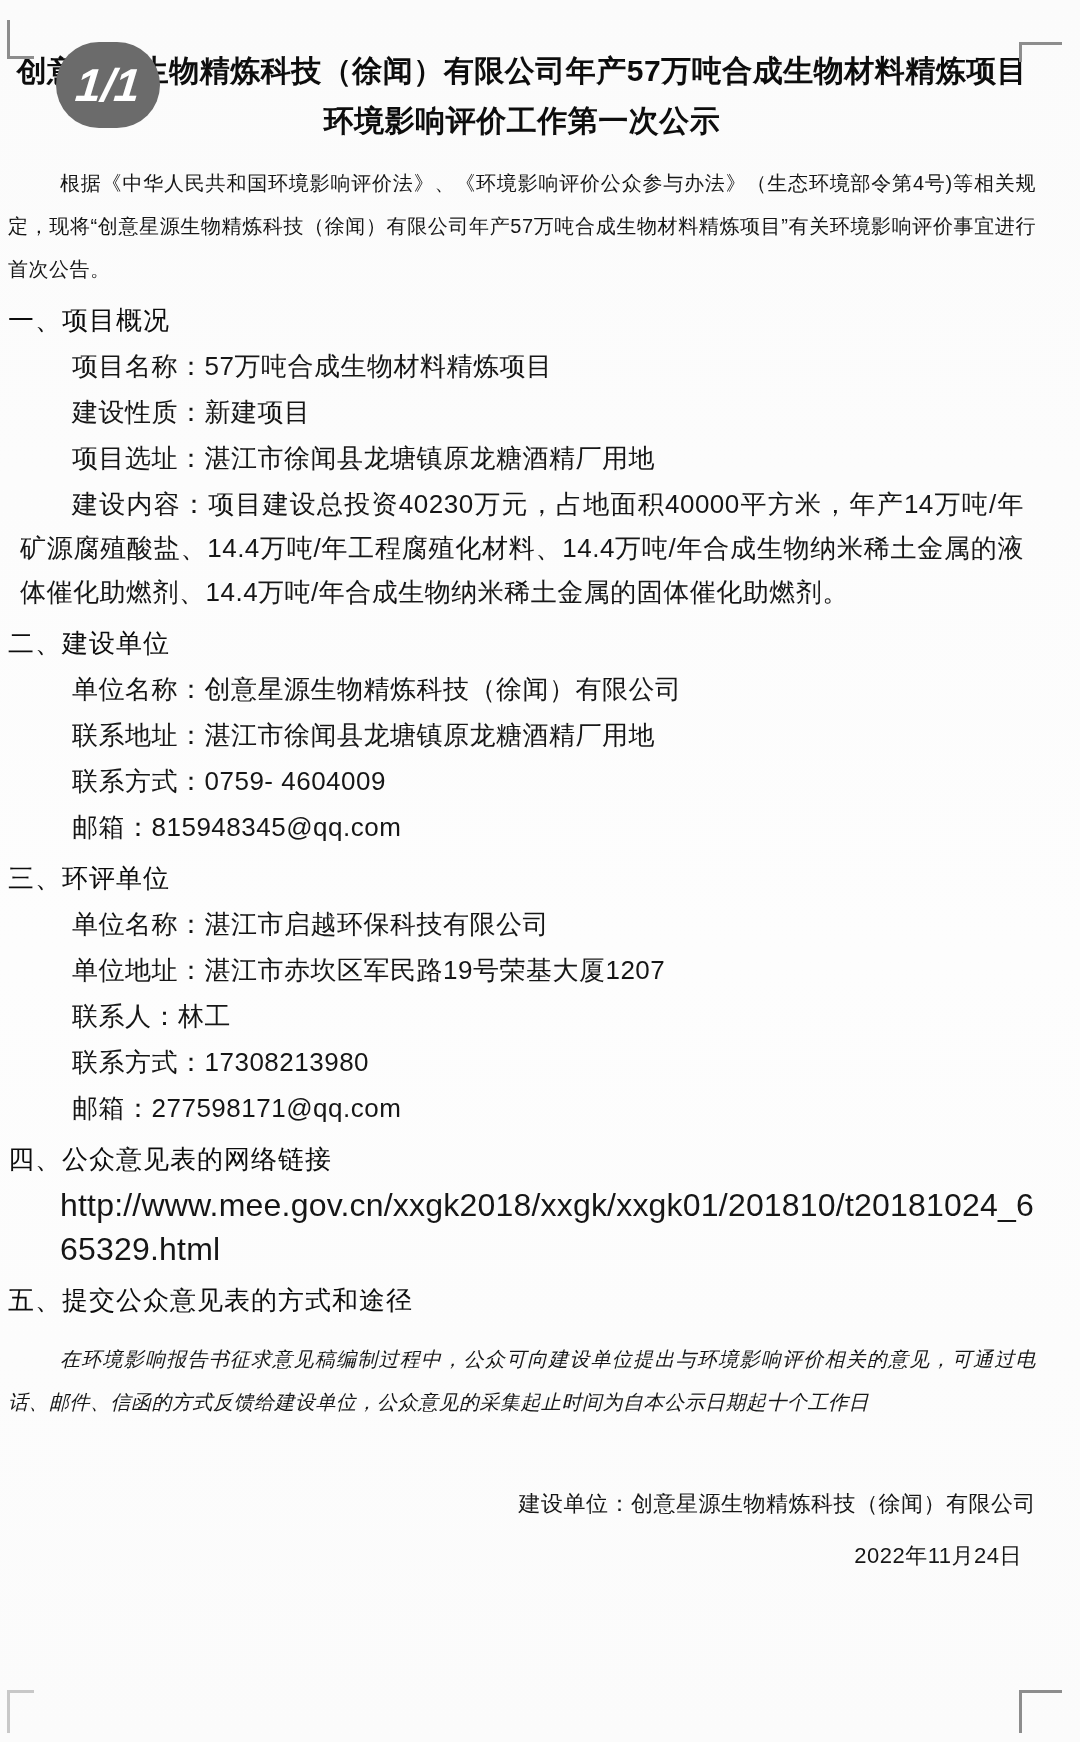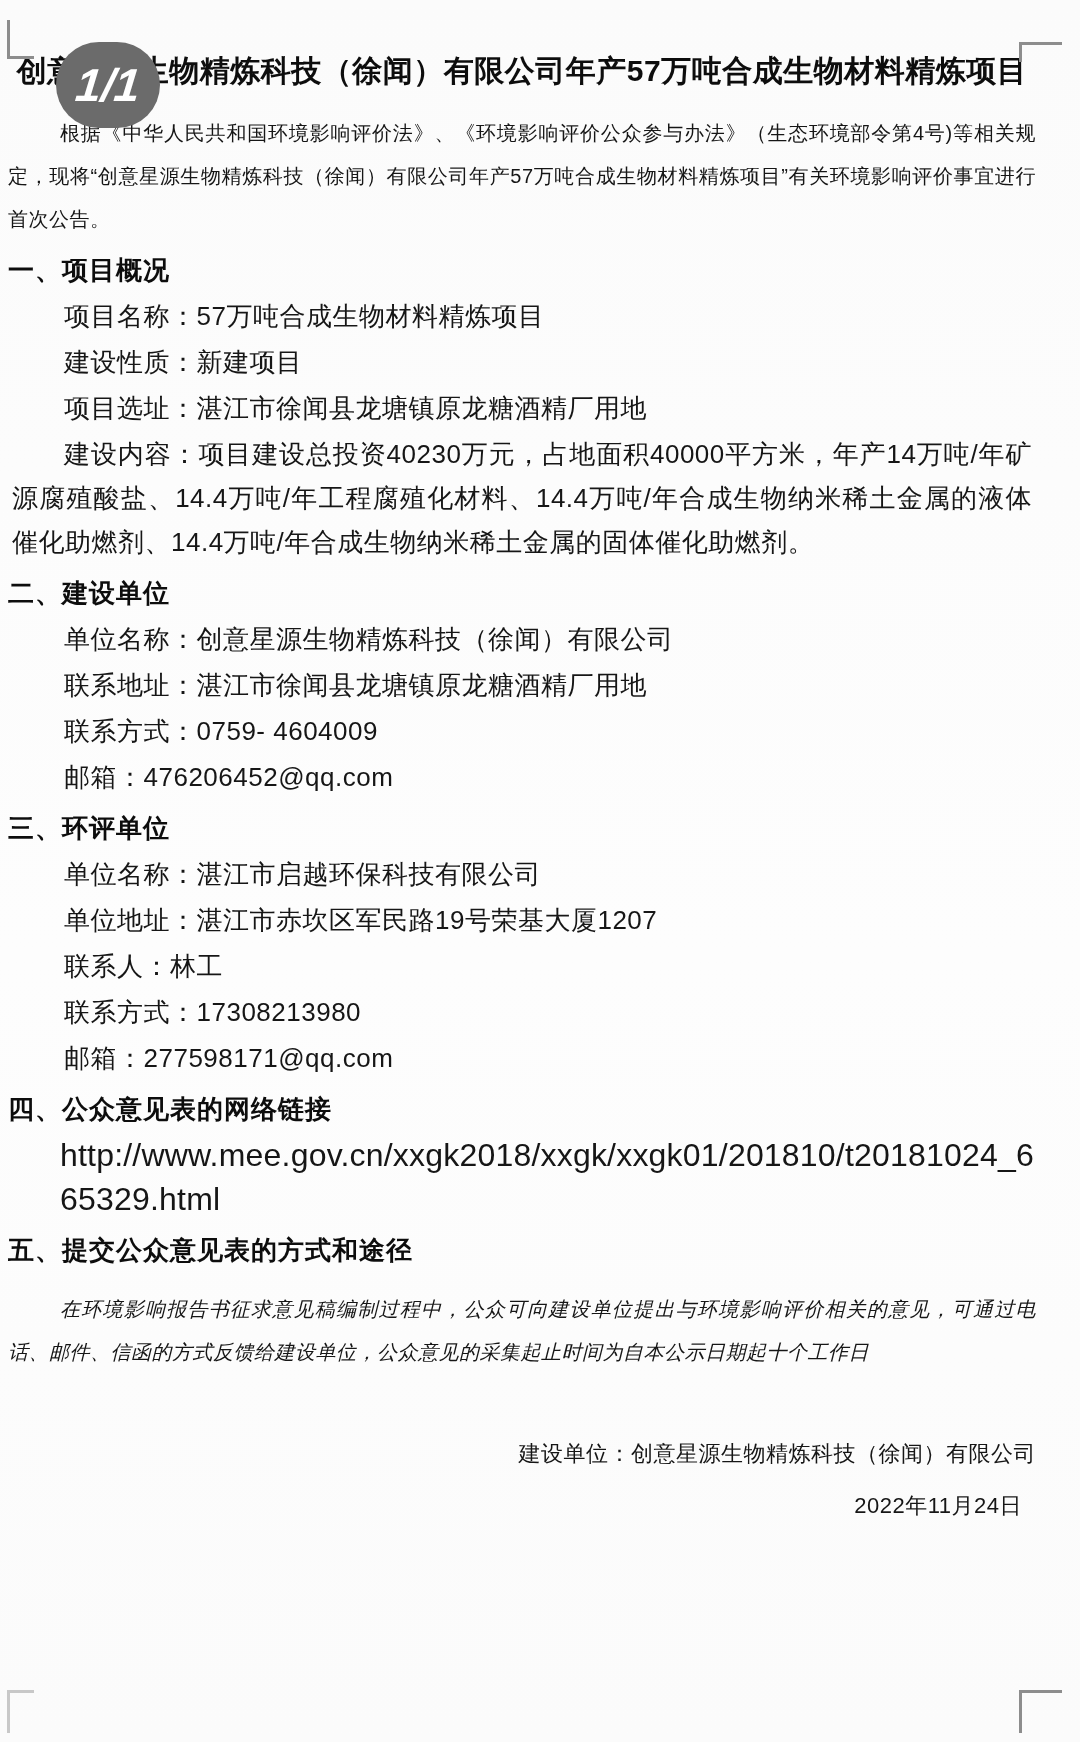--- a/index.html
+++ b/index.html
@@ -31,27 +31,27 @@
     margin: 16px 0 0 0;
     font-size: 20px;
     line-height: 43px;
     text-align: justify;
     text-indent: 52px;
     letter-spacing: 0.5px;
   }
   .heading {
     margin: 7px 0 2px 0;
     font-size: 26px;
-    font-weight: bold;
+    font-weight: normal;
     line-height: 44px;
     color: #0d0d0d;
     letter-spacing: 1px;
   }
   .item {
-    margin: 2px 4px;
+    margin: 2px 12px;
     font-size: 26px;
     line-height: 44px;
     padding-left: 52px;
     letter-spacing: 0.5px;
   }
   .item.wrap {
     padding-left: 0;
     text-indent: 52px;
     text-align: justify;
   }
@@ -115,35 +115,36 @@
   <div class="mark bl"></div>
 
   <div class="page-badge">
     <span>1/1</span>
   </div>
 
   <div class="content">
 
     <h1 class="doc-title">
       <span class="t-line">创意星源生物精炼科技（徐闻）有限公司年产57万吨合成生物材料精炼项目</span>
+      <span class="t-line">环境影响评价工作第一次公示</span>
     </h1>
 
     <p class="para">根据《中华人民共和国环境影响评价法》、《环境影响评价公众参与办法》（生态环境部令第4号)等相关规定，现将“创意星源生物精炼科技（徐闻）有限公司年产57万吨合成生物材料精炼项目”有关环境影响评价事宜进行首次公告。</p>
 
     <div class="heading">一、项目概况</div>
     <div class="item">项目名称：57万吨合成生物材料精炼项目</div>
     <div class="item">建设性质：新建项目</div>
     <div class="item">项目选址：湛江市徐闻县龙塘镇原龙糖酒精厂用地</div>
     <div class="item wrap">建设内容：项目建设总投资40230万元，占地面积40000平方米，年产14万吨/年矿源腐殖酸盐、14.4万吨/年工程腐殖化材料、14.4万吨/年合成生物纳米稀土金属的液体催化助燃剂、14.4万吨/年合成生物纳米稀土金属的固体催化助燃剂。</div>
 
     <div class="heading">二、建设单位</div>
     <div class="item">单位名称：创意星源生物精炼科技（徐闻）有限公司</div>
     <div class="item">联系地址：湛江市徐闻县龙塘镇原龙糖酒精厂用地</div>
     <div class="item">联系方式：0759- 4604009</div>
-    <div class="item">邮箱：476206452@qq.com</div>
+    <div class="item">邮箱：815948345@qq.com</div>
 
     <div class="heading">三、环评单位</div>
     <div class="item">单位名称：湛江市启越环保科技有限公司</div>
     <div class="item">单位地址：湛江市赤坎区军民路19号荣基大厦1207</div>
     <div class="item">联系人：林工</div>
     <div class="item">联系方式：17308213980</div>
     <div class="item">邮箱：277598171@qq.com</div>
 
     <div class="heading">四、公众意见表的网络链接</div>
     <div class="url-line">http://www.mee.gov.cn/xxgk2018/xxgk/xxgk01/201810/t20181024_665329.html</div>

